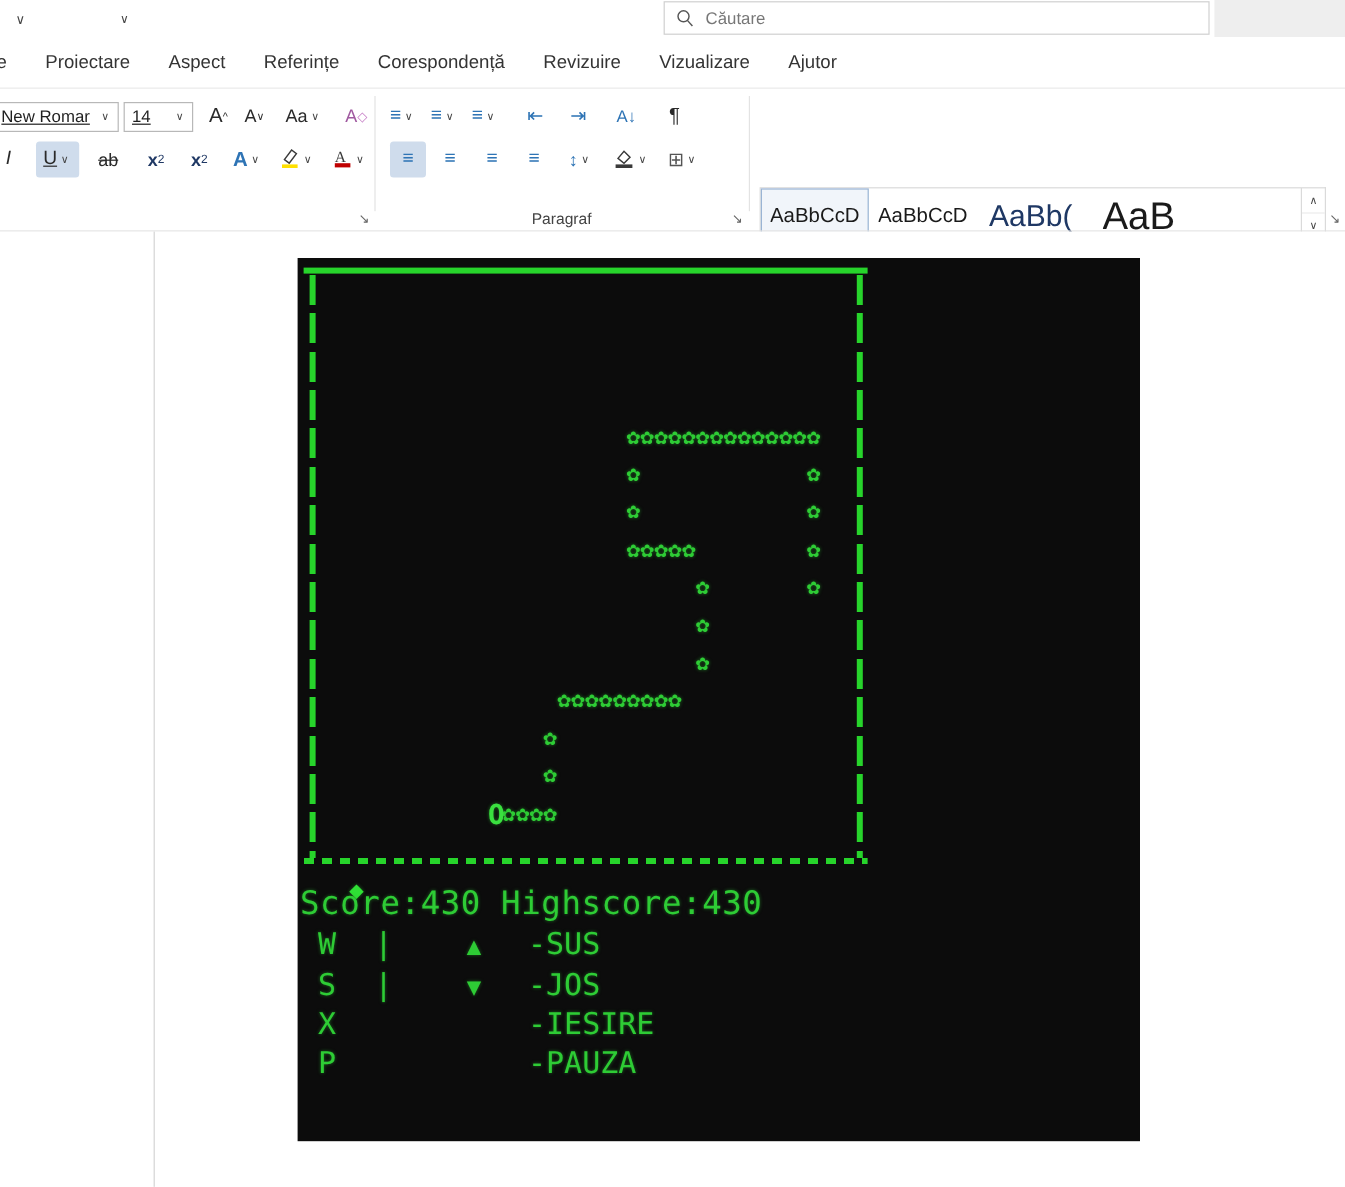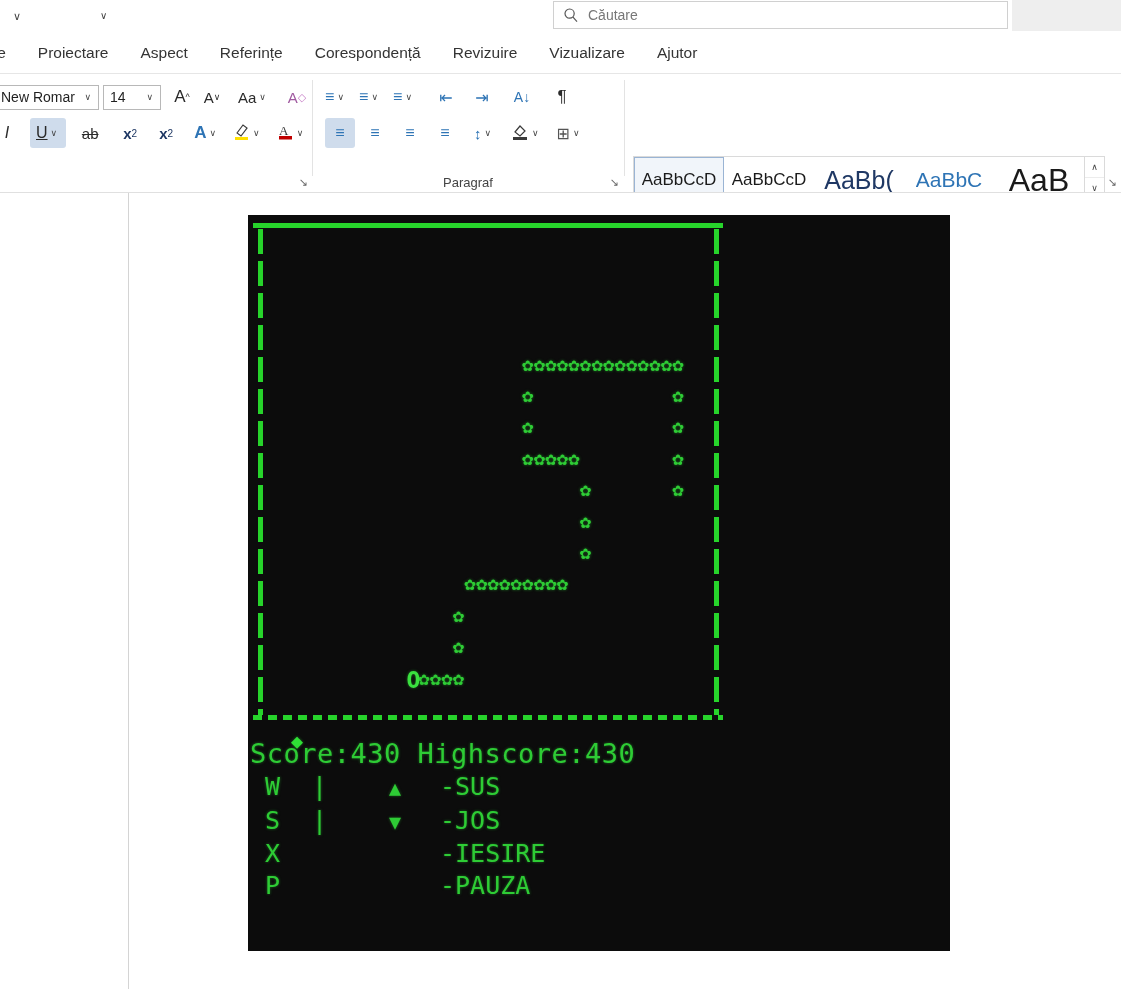--- a/index.html
+++ b/index.html
@@ -102,21 +102,21 @@
   }
   .btn.active { background: #cfdcec; }
   .caret { font-size: 9px; color: #444; padding: 0 3px; }
 
   .combo {
     height: 25px; border: 1px solid #b8b8b8; background: #fff;
     display: flex; align-items: center; justify-content: space-between;
     padding: 0 4px 0 6px; box-sizing: border-box;
     font-size: 14px; color: #1f1f1f;
   }
-  .combo .cv { overflow: hidden; white-space: nowrap; }
+  .combo .cv { overflow: hidden; white-space: nowrap; text-decoration: underline; }
 
   
   .gallery {
     position: absolute; left: 633px; top: 82px;
     width: 452px; height: 64px;
     border: 1px solid #dadada; background: #fff;
     display: flex; box-sizing: border-box;
   }
   .style-cell {
     width: 90px; height: 62px;
@@ -408,24 +408,20 @@
     <div class="style-cell">
       <div class="style-prev" style="font-size:17px;">AaBbCcD</div>
       <div class="style-name">
         <span class="pilcrow-sm">¶</span>
         <span>Fără spa...</span>
       </div>
     </div>
     <div class="style-cell">
       <div class="style-prev" style="font-size:25px;color:#1f3864;">AaBb(</div>
       <div class="style-name">Titlu 1</div>
-    </div>
-    <div class="style-cell">
-      <div class="style-prev" style="font-size:21px;color:#2e74b5;">AaBbC</div>
-      <div class="style-name">Titlu 2</div>
     </div>
     <div class="style-cell">
       <div class="style-prev" style="font-size:32px;">AaB</div>
       <div class="style-name">Titlu</div>
     </div>
   </div>
   <div class="gal-scroll">
     <div>∧</div>
     <div>∨</div>
     <div>⤓</div>

